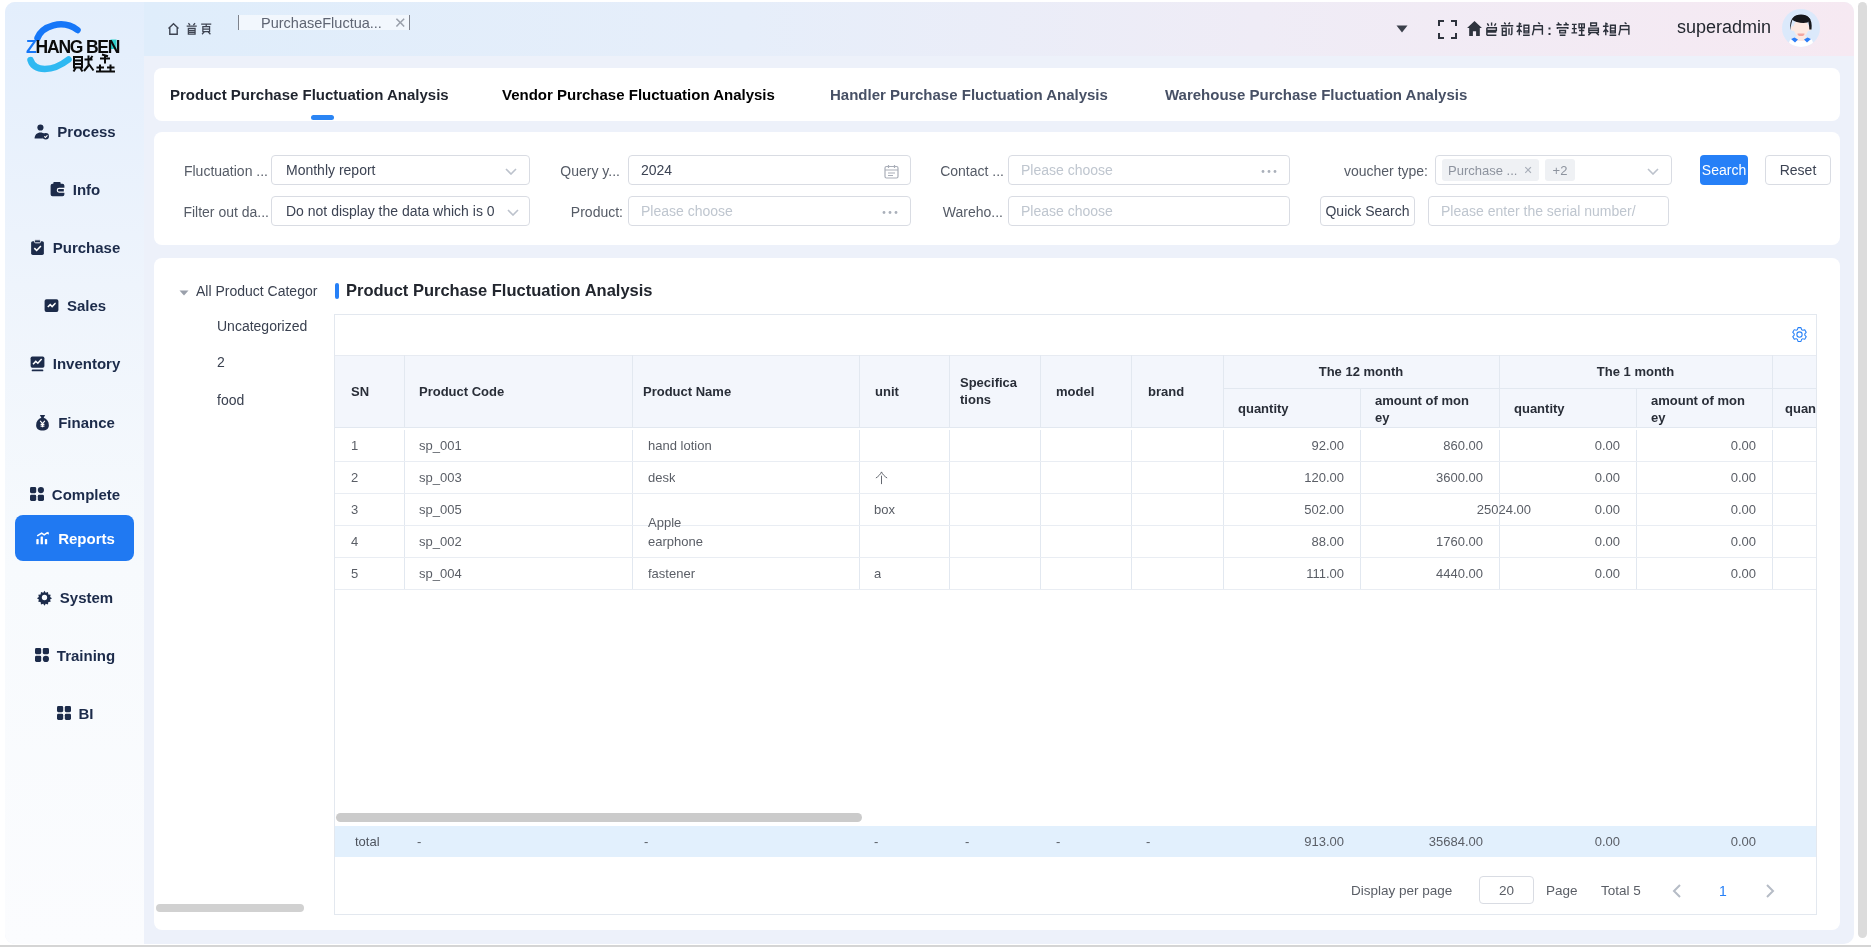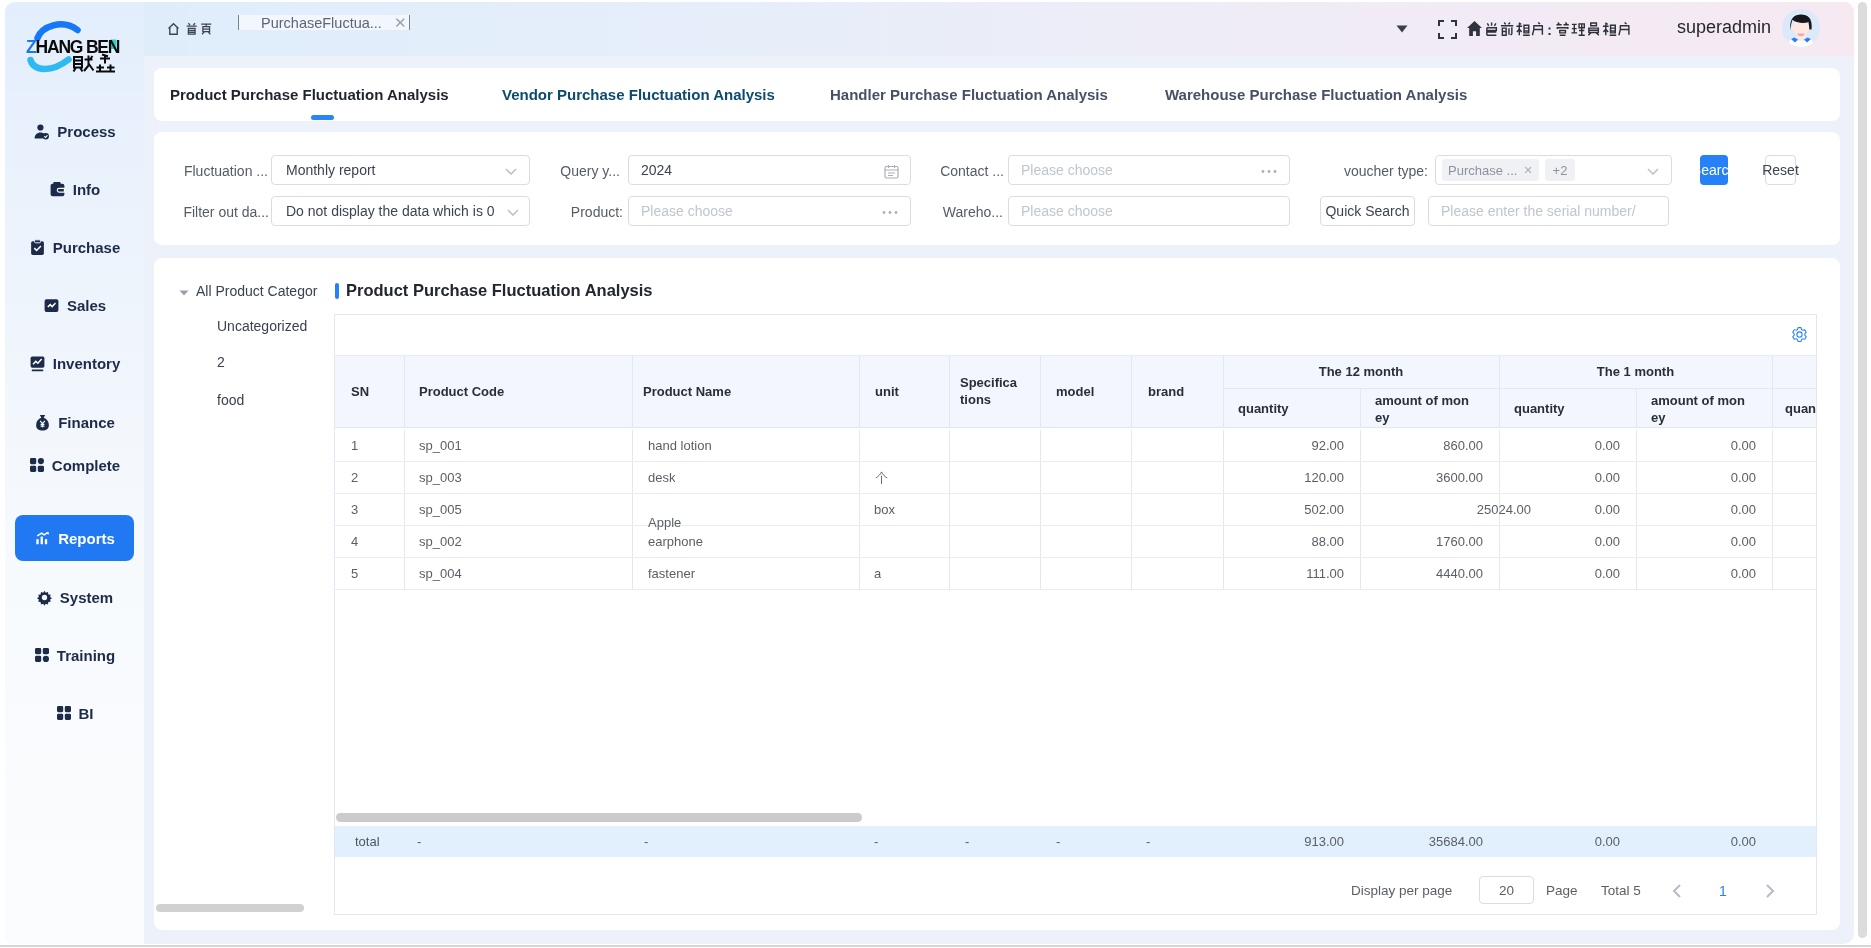--- a/index.html
+++ b/index.html
@@ -89,21 +89,21 @@
         </svg>
         <span>Inventory</span>
       </div>
     <div class="menu-item" style="top:397px;justify-content:center;">
         <svg width="17" height="17" viewBox="0 0 16 16" fill="#1c2b4a">
           <path d="M5.5 1 h5 l-1.4 2.6 c2.9 1 4.9 3.6 4.9 6.9 0 3.1-2.4 5-6 5 s-6-1.9-6-5 c0-3.3 2-5.9 4.9-6.9 z"></path>
           <path d="M5.8 6.5 l2.2 2.5 2.2-2.5 M8 9 v3.4 M6.2 9.8 h3.6 M6.2 11.4 h3.6" stroke="#fff" stroke-width="1.1" fill="none"></path>
         </svg>
         <span>Finance</span>
       </div>
-    <div class="menu-item" style="top:440px;">
+    <div class="menu-item" style="top:469px;">
         <svg width="16" height="16" viewBox="0 0 16 16" fill="#1c2b4a">
           <rect x="1" y="1" width="6.2" height="6.2" rx="1.4"></rect>
           <rect x="8.8" y="1" width="6.2" height="6.2" rx="3.1"></rect>
           <rect x="1" y="8.8" width="6.2" height="6.2" rx="1.4"></rect>
           <rect x="8.8" y="8.8" width="6.2" height="6.2" rx="1.4"></rect>
         </svg>
         <span>Complete</span>
       </div>
     <div class="menu-item active" style="top:513px;">
         <svg width="17" height="17" viewBox="0 0 16 16" fill="#fff">
@@ -225,21 +225,21 @@
         <ellipse cx="28.2" cy="20.5" rx="1.8" ry="2.6" fill="#fde9e2"></ellipse>
         <path d="M9.5 21.5 C 8 10.5, 13.5 6.5, 20 6.5 C 26.5 6.5, 32 10.5, 30.5 21.5 L 28.3 21.5 C 28.3 18.5, 27.8 16, 27.2 13.2 C 21.5 15.2, 14.5 14.2, 11.8 11 C 10.3 14.2, 9.8 18, 9.7 21.5 Z" fill="#17181c"></path>
         <path d="M11 11.5 C 13.5 6.5, 25.5 5.5, 29.5 11.5 L 26.5 14.5 C 21.5 15.5, 14 14.5, 11 11.5 z" fill="#17181c"></path>
         <path d="M16.5 25.5 a3.5 2.6 0 0 0 7 0 z" fill="#f2a6a0"></path>
       </g>
     </svg>
   </div>
 
   <div class="card" style="top:66px; height:53px;" id="tabs">
     <div class="abs" style="left:16px; top:18px; font-size:15px; font-weight:bold; color:#1f242e;">Product Purchase Fluctuation Analysis</div>
-    <div class="abs" style="left:348px; top:18px; font-size:15px; font-weight:bold; color:#0c4a6e;">Vendor Purchase Fluctuation Analysis</div>
+    <div class="abs" style="left:348px; top:18px; font-size:15px; font-weight:bold; color:#000000;">Vendor Purchase Fluctuation Analysis</div>
     <div class="abs" style="left:676px; top:18px; font-size:15px; font-weight:bold; color:#475065;">Handler Purchase Fluctuation Analysis</div>
     <div class="abs" style="left:1011px; top:18px; font-size:15px; font-weight:bold; color:#475065;">Warehouse Purchase Fluctuation Analysis</div>
     <div class="abs" style="left:157px; top:47px; width:23px; height:5px; border-radius:2.5px; background:#2b85f4;"></div>
   </div>
 
   <div class="card" style="top:130px; height:113px;" id="filter">
     <div class="lbl" style="left:0; top:31px; width:114px;">Fluctuation ...</div>
     <div class="ctl" style="left:117px; top:23px; width:259px;">
         <span style="margin-left:14px;">Monthly report</span>
       <svg class="abs" style="right:12px; top:12px;" width="12" height="7" viewBox="0 0 12 7" fill="none" stroke="#bcc2cc" stroke-width="1.6">
@@ -264,22 +264,22 @@
         </svg>
       </div>
     <div class="lbl" style="left:1164px; top:31px; width:110px;">voucher type:</div>
     <div class="ctl" style="left:1281px; top:23px; width:237px;">
       <span style="margin-left:6px; background:#eff1f4; border-radius:3px; height:22px; display:inline-flex; align-items:center; padding:0 6px; color:#8d939e; font-size:13px;">Purchase ... <span style="margin-left:6px; font-size:11px; color:#a7adb8;">✕</span></span>
       <span style="margin-left:6px; background:#eff1f4; border-radius:3px; height:22px; display:inline-flex; align-items:center; padding:0 8px; color:#8d939e; font-size:13px;">+2</span>
       <svg class="abs" style="right:12px; top:12px;" width="12" height="7" viewBox="0 0 12 7" fill="none" stroke="#bcc2cc" stroke-width="1.6">
           <path d="M1 1 l5 5 5-5"></path>
         </svg>
       </div>
-    <div class="btn" style="left:1546px; top:23px; width:28px; background:#2680f7; color:#fff;">Search</div>
-    <div class="btn" style="left:1611px; top:23px; width:31px; background:#fff; border:1px solid #d9dce3; color:#3c4353;">Reset</div>
+    <div class="btn" style="left:1546px; top:23px; width:48px; background:#2680f7; color:#fff;">Search</div>
+    <div class="btn" style="left:1611px; top:23px; width:66px; background:#fff; border:1px solid #d9dce3; color:#3c4353;">Reset</div>
     <div class="lbl" style="left:0; top:72px; width:115px;">Filter out da...</div>
     <div class="ctl" style="left:117px; top:64px; width:259px;">
         <span style="margin-left:14px;">Do not display the data which is 0</span>
       <svg class="abs" style="right:10px; top:12px;" width="12" height="7" viewBox="0 0 12 7" fill="none" stroke="#bcc2cc" stroke-width="1.6">
           <path d="M1 1 l5 5 5-5"></path>
         </svg>
       </div>
     <div class="lbl" style="left:378px; top:72px; width:91px;">Product:</div>
     <div class="ctl" style="left:474px; top:64px; width:283px;">
         <span class="ph" style="margin-left:12px;">Please choose</span>

